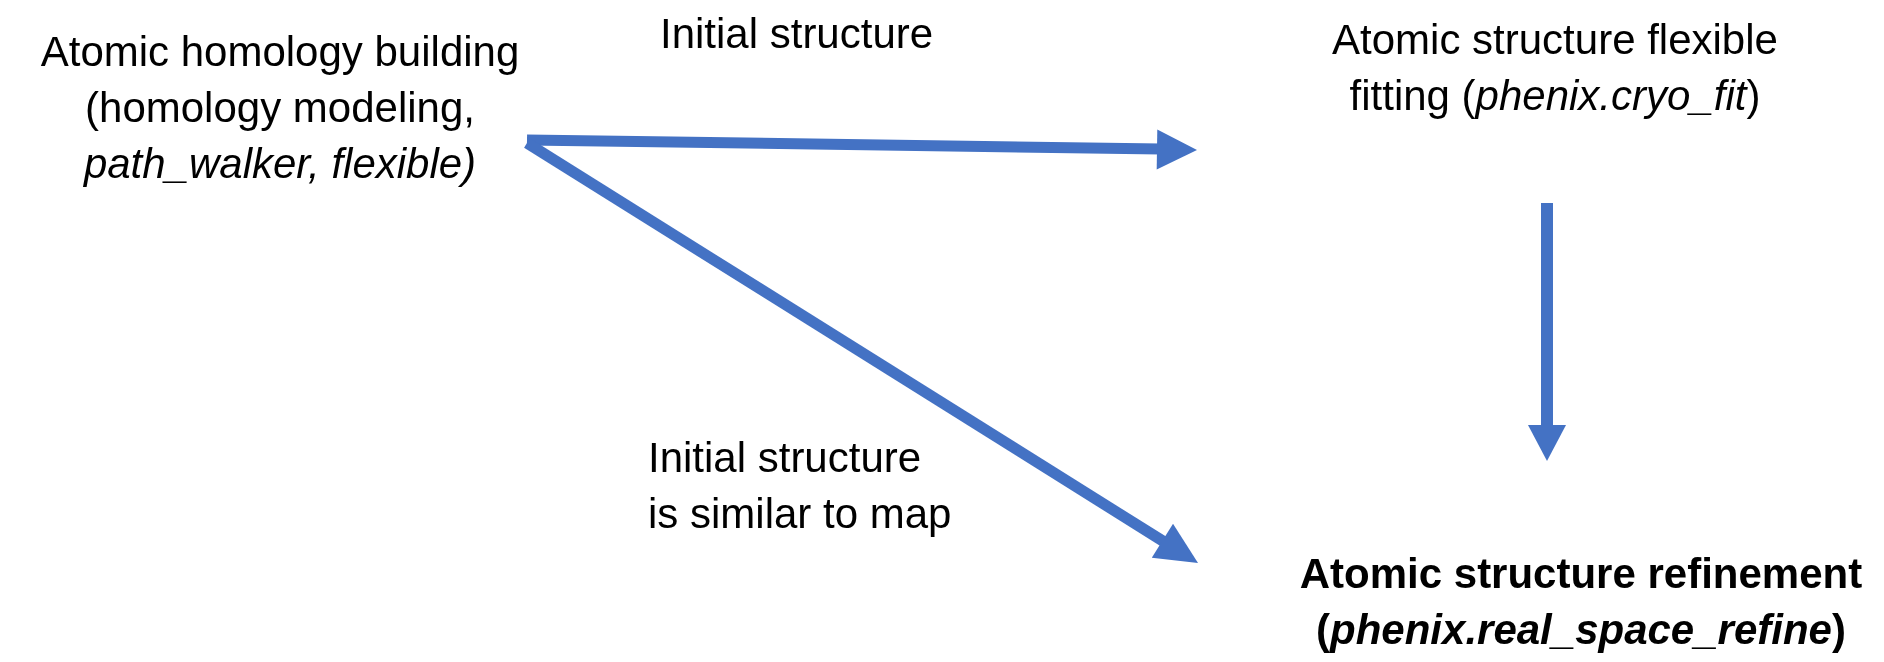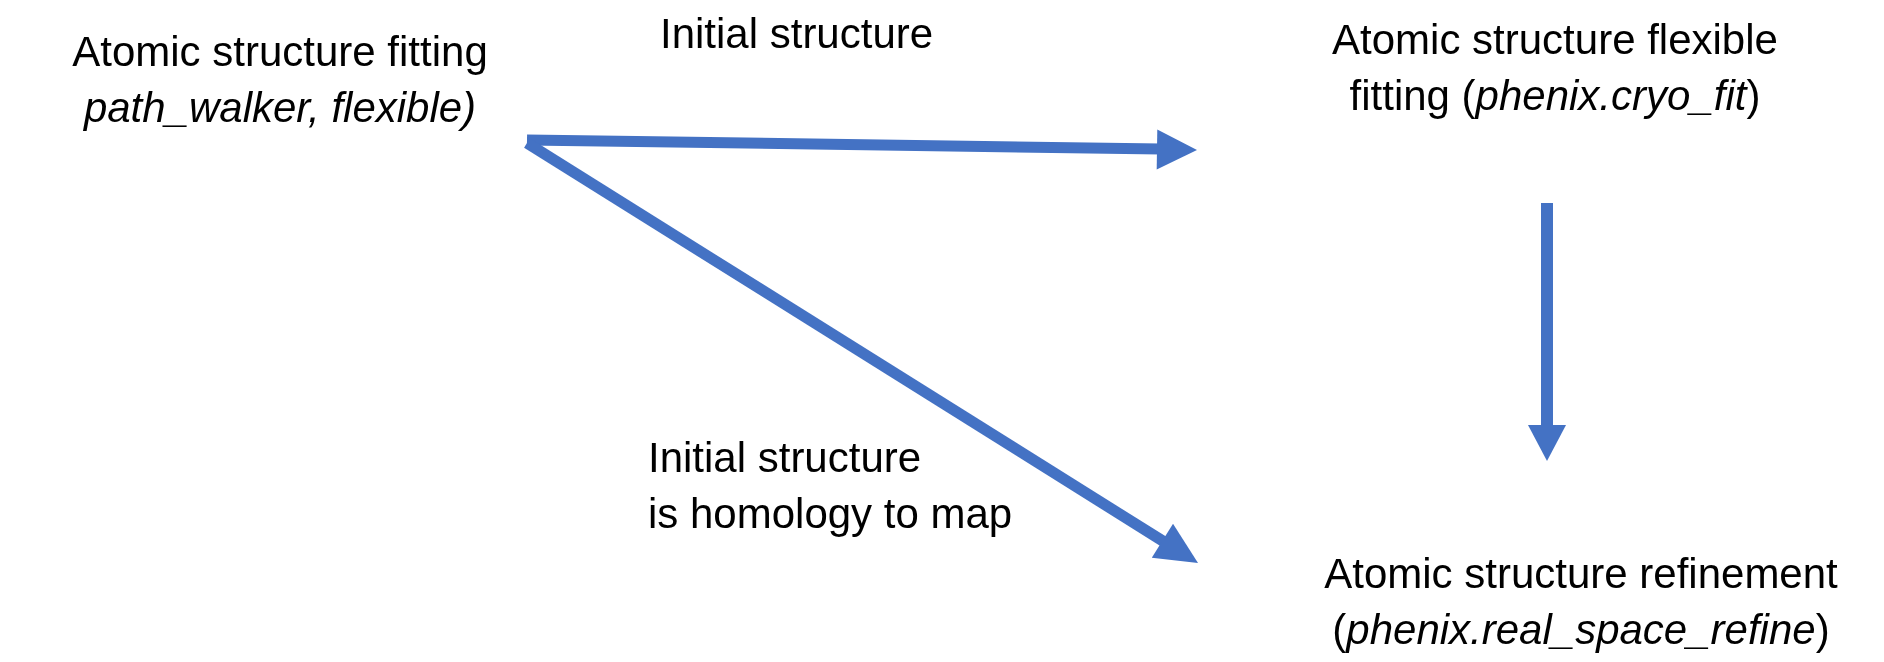--- a/index.html
+++ b/index.html
@@ -35,21 +35,21 @@
     font-size: 42px;
     line-height: 56px;
     white-space: nowrap;
   }
   .centered { text-align: center; }
   .italic { font-style: italic; }
   .node-building   { left: 10px;   top: 24px;  width: 540px; }
   .label-different { left: 660px;  top: 6px; }
   .node-fitting    { left: 1288px; top: 12px;  width: 534px; }
   .label-similar   { left: 648px;  top: 430px; }
-  .node-refinement { left: 1278px; top: 546px; width: 606px; }
+  .node-refinement { left: 1278px; top: 546px; width: 606px; font-weight: bold; }
 </style>
 </head>
 <body>
 
 <div class="canvas">
 
   <svg class="arrows-layer" viewBox="0 0 1884 662" xmlns="http://www.w3.org/2000/svg">
     <g>
       <line class="arrow-line" x1="527" y1="140" x2="1161" y2="149" stroke-width="11"></line>
       <polygon class="arrow-head" points="1197,150 1156.7,169.4 1157.3,129.4"></polygon>
@@ -58,38 +58,39 @@
       <line class="arrow-line" x1="527" y1="143" x2="1166" y2="543" stroke-width="11"></line>
       <polygon class="arrow-head" points="1198,563 1151.8,557.7 1173,523.7"></polygon>
     </g>
     <g>
       <line class="arrow-line" x1="1547" y1="203" x2="1547" y2="428" stroke-width="12"></line>
       <polygon class="arrow-head" points="1547,461 1528,425 1566,425"></polygon>
     </g>
   </svg>
 
   <div class="textblock centered node-building">
-    <div>Atomic structure fitting</div>
+    <div>Atomic homology building</div>
+    <div>(homology modeling,</div>
     <div class="italic">path_walker, flexible)</div>
   </div>
 
   <div class="textblock label-different">
     <div>Initial structure</div>
   </div>
 
   <div class="textblock centered node-fitting">
     <div>Atomic structure flexible</div>
     <div>
       <span>fitting (</span><span class="italic">phenix.cryo_fit</span><span>)</span>
     </div>
   </div>
 
   <div class="textblock label-similar">
     <div>Initial structure</div>
-    <div>is homology to map</div>
+    <div>is similar to map</div>
   </div>
 
   <div class="textblock centered node-refinement">
     <div>Atomic structure refinement</div>
     <div>
       <span>(</span><span class="italic">phenix.real_space_refine</span><span>)</span>
     </div>
   </div>
 
 </div>

